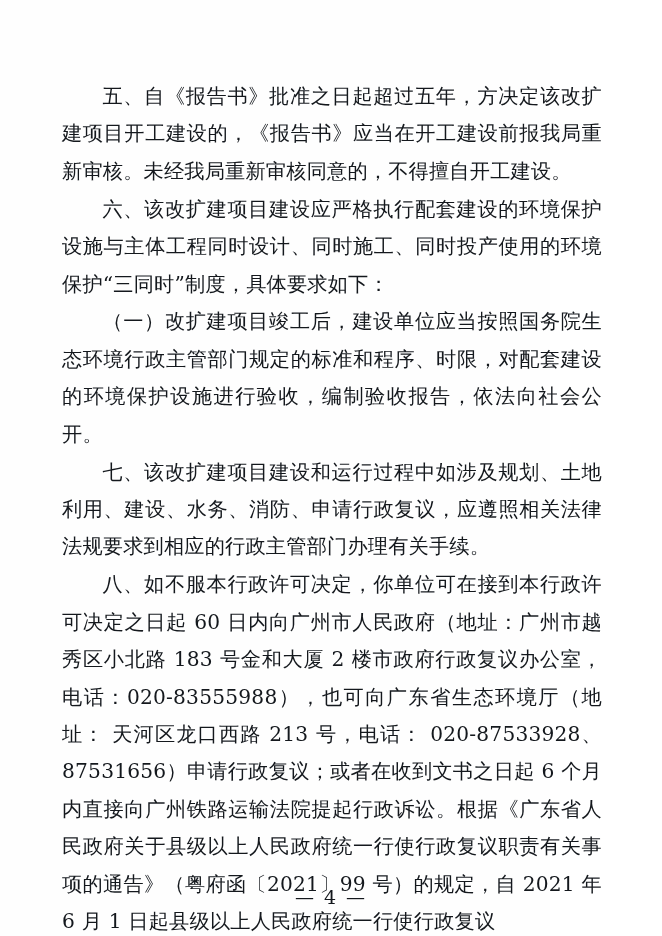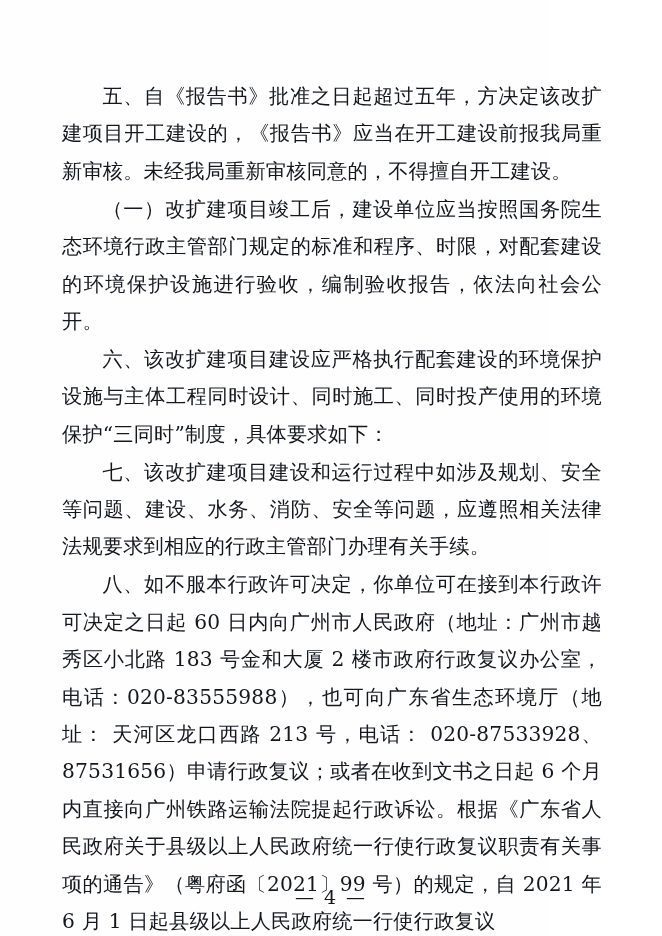--- a/index.html
+++ b/index.html
@@ -50,19 +50,19 @@
     color: #14181d;
     letter-spacing: 2px;
   }
 </style>
 </head>
 <body>
 
 <div id="page">
   <div id="doc-body">
     <p class="para">五、自《报告书》批准之日起超过五年，方决定该改扩建项目开工建设的，《报告书》应当在开工建设前报我局重新审核。未经我局重新审核同意的，不得擅自开工建设。</p>
+    <p class="para">六、该改扩建项目建设应严格执行配套建设的环境保护设施与主体工程同时设计、同时施工、同时投产使用的环境保护“三同时”制度，具体要求如下：</p>
     <p class="para">（一）改扩建项目竣工后，建设单位应当按照国务院生态环境行政主管部门规定的标准和程序、时限，对配套建设的环境保护设施进行验收，编制验收报告，依法向社会公开。</p>
-    <p class="para">六、该改扩建项目建设应严格执行配套建设的环境保护设施与主体工程同时设计、同时施工、同时投产使用的环境保护“三同时”制度，具体要求如下：</p>
-    <p class="para">七、该改扩建项目建设和运行过程中如涉及规划、安全等问题、建设、水务、消防、安全等问题，应遵照相关法律法规要求到相应的行政主管部门办理有关手续。</p>
+    <p class="para">七、该改扩建项目建设和运行过程中如涉及规划、土地利用、建设、水务、消防、申请行政复议，应遵照相关法律法规要求到相应的行政主管部门办理有关手续。</p>
     <p class="para">八、如不服本行政许可决定，你单位可在接到本行政许可决定之日起 60 日内向广州市人民政府（地址：广州市越秀区小北路 183 号金和大厦 2 楼市政府行政复议办公室，电话：020-83555988），也可向广东省生态环境厅（地址： 天河区龙口西路 213 号，电话： 020-87533928、87531656）申请行政复议；或者在收到文书之日起 6 个月内直接向广州铁路运输法院提起行政诉讼。根据《广东省人民政府关于县级以上人民政府统一行使行政复议职责有关事项的通告》（粤府函〔2021〕99 号）的规定，自 2021 年 6 月 1 日起县级以上人民政府统一行使行政复议</p>
   </div>
   <div class="page-num">— 4 —</div>
 </div>
 
 </body></html>

